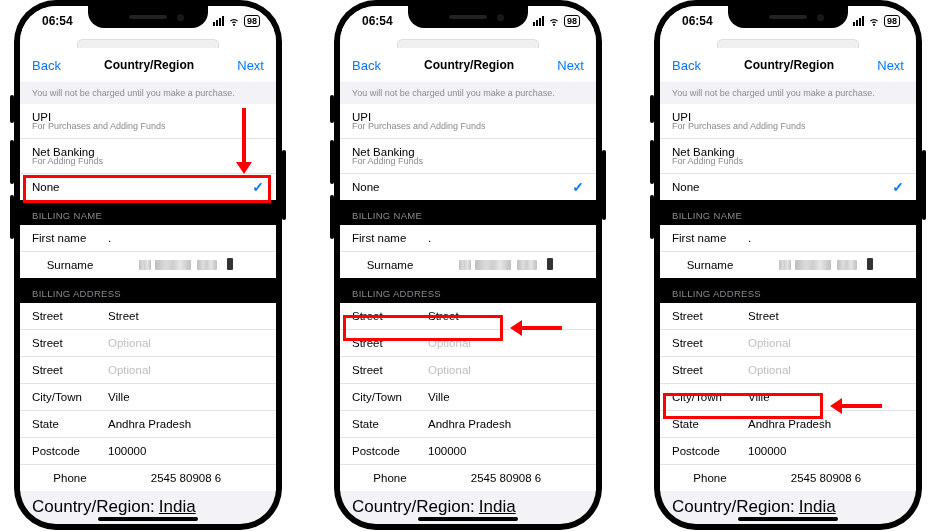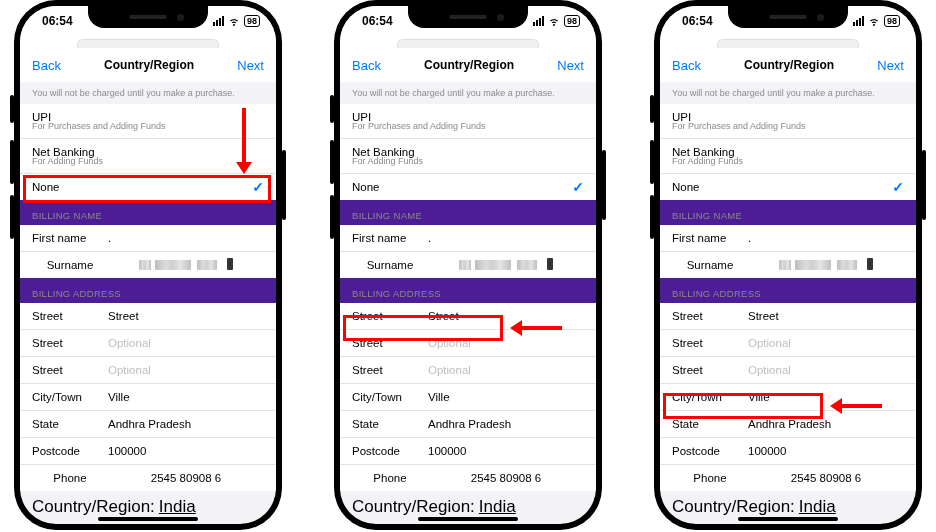--- a/index.html
+++ b/index.html
@@ -107,21 +107,21 @@
   .row .value.placeholder { color:#c0c0c4;}
   .row .sub { font-size:9px; color:#8a8a8e; margin-top:-2px;}
   .row.col { flex-direction:column; align-items:flex-start; justify-content:center; padding-top:4px; padding-bottom:4px;}
   .row .check { color:#007aff; font-weight:700; font-size:14px; margin-left:auto;}
   .section-header {
     font-size: 9.5px;
     letter-spacing: 0.3px;
     color:#8a8a8e;
     padding: 10px 12px 4px;
     text-transform: uppercase;
-    background:#4c1d95;
+    background:#000000;
   }
   .blurred {
     display:inline-block; height:10px; border-radius:1px;
     background: linear-gradient(90deg,#bdbdbd,#dcdcdc 30%,#cfcfcf 50%,#e6e6e6 70%,#bfbfbf);
   }
   .home-ind { position:absolute; bottom:3px; left:50%; transform:translateX(-50%); width:100px; height:4px; background:#000; border-radius:2px;}
   .hilite-none {
     position:absolute; border:3px solid #ff0000; box-sizing:border-box; pointer-events:none;
   }
   .arrow-down {

